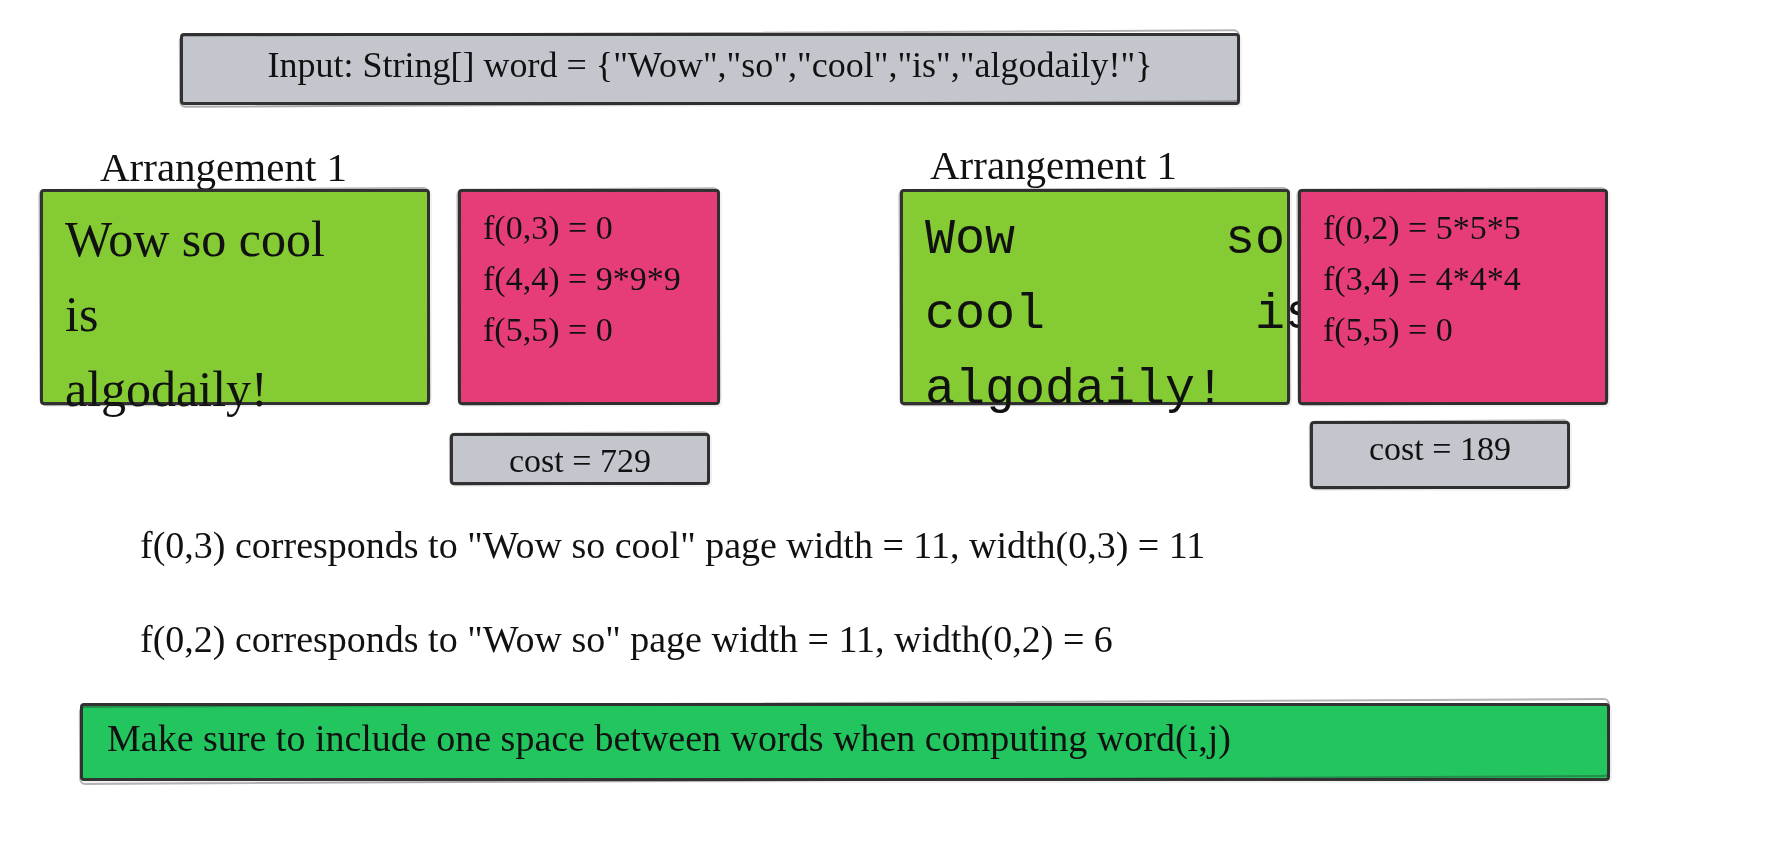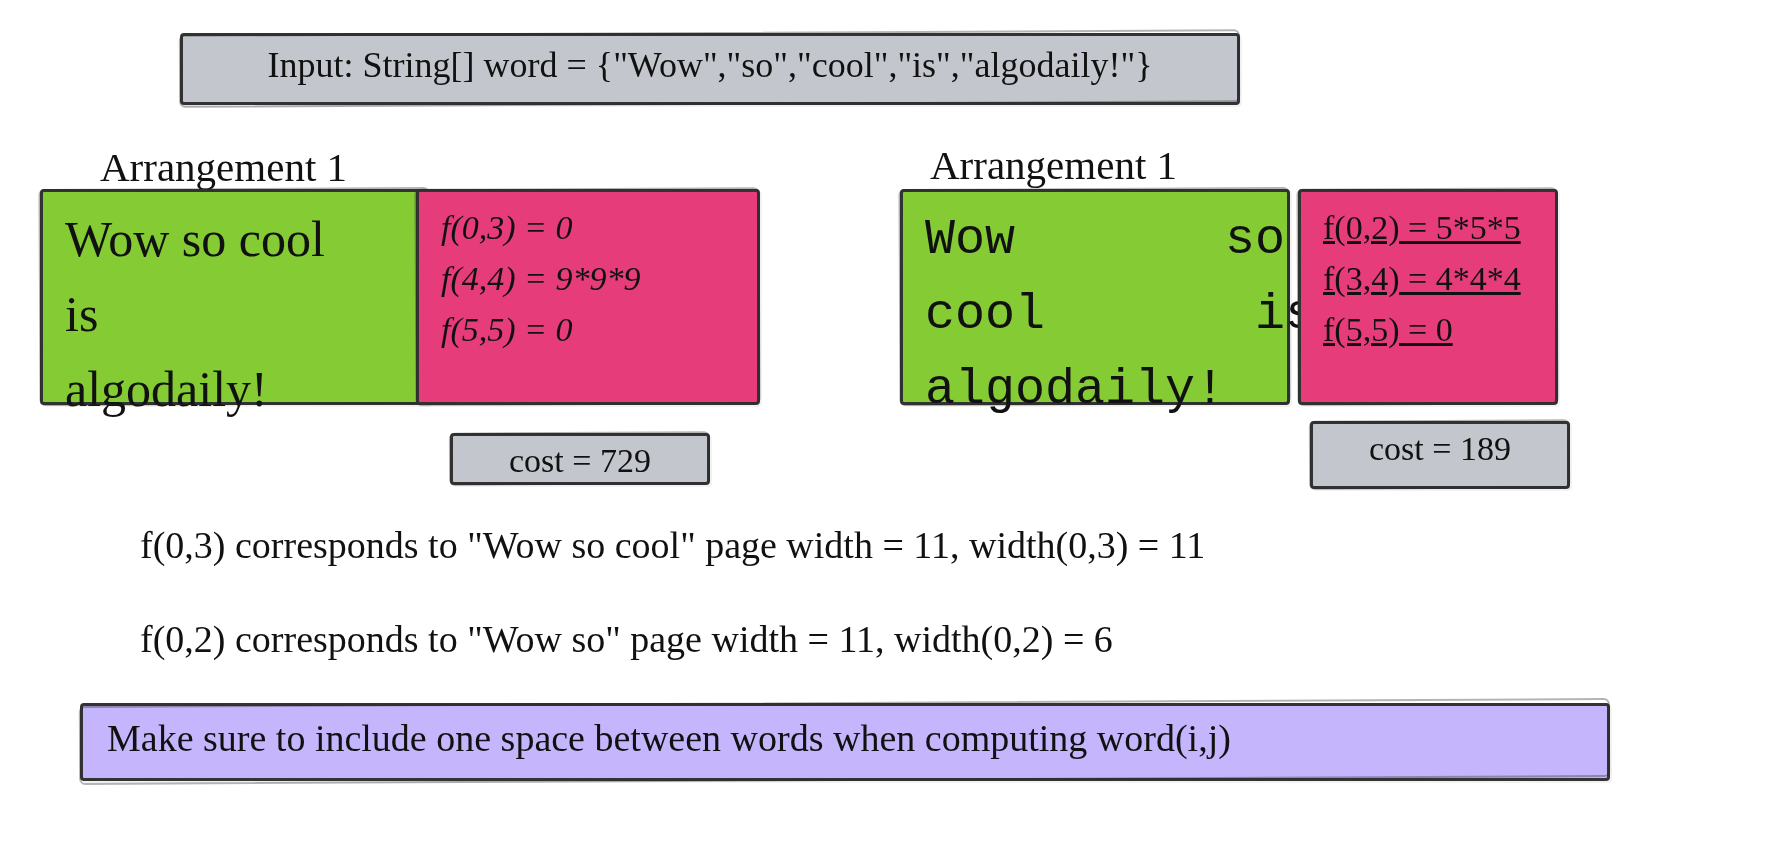--- a/index.html
+++ b/index.html
@@ -28,21 +28,21 @@
     position: absolute;
     inset: -4px -3px -3px -4px;
     border: 2px solid rgba(40,40,40,0.35);
     border-radius: 6px;
     transform: rotate(-0.3deg);
     pointer-events: none;
   }
   .gray  { background: #c3c7cd; }
   .green { background: #84cb34; }
   .pink  { background: #e63d7a; }
-  .teal  { background: #c4b5fd; }
+  .teal  { background: #22c55e; }
   .hdr-label {
     position: absolute;
     font-size: 41px;
   }
   .box-text {
     padding: 10px 22px;
     font-size: 50px;
     line-height: 1.5;
     white-space: pre;
   }
@@ -75,39 +75,39 @@
   </div>
 
   <div class="hdr-label" style="left:80px; top:110px;">Arrangement 1</div>
 
   <div class="sketch-box green" style="left:20px; top:156px; width:390px; height:216px;">
     <div class="box-text">Wow so cool
 is
 algodaily!</div>
   </div>
 
-  <div class="sketch-box pink" style="left:396px; top:156px; width:344px; height:216px;font-style:italic;">
+  <div class="sketch-box pink" style="left:438px; top:156px; width:262px; height:216px;">
     <div class="box-text" style="font-size:34px;">f(0,3) = 0
 f(4,4) = 9*9*9
 f(5,5) = 0</div>
   </div>
 
   <div class="sketch-box gray" style="left:430px; top:400px; width:260px; height:52px;">
     <div class="cost-text">cost = 729</div>
   </div>
 
   <div class="hdr-label" style="left:910px; top:108px;">Arrangement 1</div>
 
   <div class="sketch-box green" style="left:880px; top:156px; width:390px; height:216px;font-family:Liberation Mono, monospace;">
     <div class="box-text">Wow       so
 cool       is
 algodaily!</div>
   </div>
 
-  <div class="sketch-box pink" style="left:1278px; top:156px; width:260px; height:216px;text-decoration:underline;">
+  <div class="sketch-box pink" style="left:1278px; top:156px; width:310px; height:216px;">
     <div class="box-text" style="font-size:34px;">f(0,2) = 5*5*5
 f(3,4) = 4*4*4
 f(5,5) = 0</div>
   </div>
 
   <div class="sketch-box gray" style="left:1290px; top:388px; width:260px; height:68px;">
     <div class="cost-text">cost = 189</div>
   </div>
 
   <div class="expl" style="left:120px; top:490px;">f(0,3) corresponds to "Wow so cool" page width = 11, width(0,3) = 11</div>

